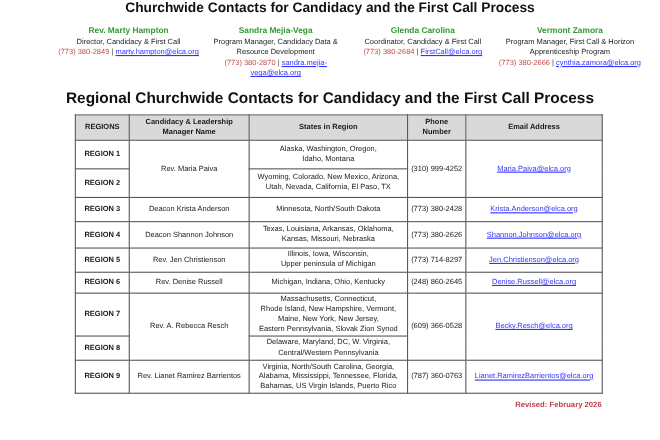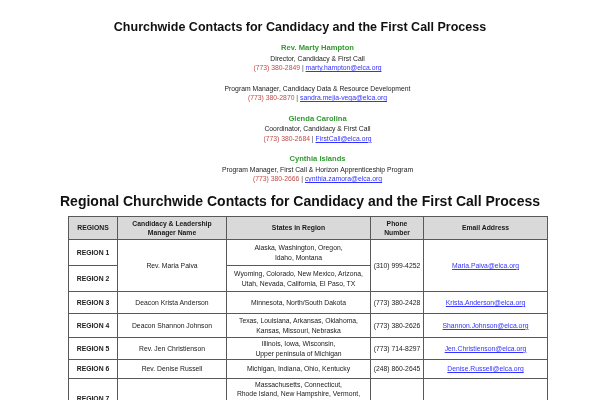--- a/index.html
+++ b/index.html
@@ -7,26 +7,26 @@
   body {
     font-family: "Liberation Sans", sans-serif;
     background: #ffffff;
     color: #1a1a1a;
     overflow: hidden;
   }
   .page-title {
     text-align: center;
     font-weight: bold;
     font-size: 12.5px;
-    padding-top: 20px;
+    padding-top: 0;
     color: #111;
   }
   .contacts-grid {
     display: grid;
-    grid-template-columns: 1fr;
+    grid-template-columns: 1fr 1fr 1fr 1fr;
     padding: 9px 15px 0 50px;
     row-gap: 11px;
   }
   .contact-block {
     text-align: center;
     font-size: 6.8px;
     line-height: 1.4;
   }
   .contact-name {
     color: #339933;
@@ -100,38 +100,39 @@
   <div class="contact-block">
     <div class="contact-name">Rev. Marty Hampton</div>
     <div class="contact-title">Director, Candidacy &amp; First Call</div>
     <div>
       <span class="contact-phone">(773) 380-2849</span>
       <span class="contact-sep">|</span>
       <a class="email-link">marty.hampton@elca.org</a>
     </div>
   </div>
   <div class="contact-block">
+    <div class="contact-name">Sandra Mejia-Vega</div>
     <div class="contact-title">Program Manager, Candidacy Data &amp; Resource Development</div>
     <div>
       <span class="contact-phone">(773) 380-2870</span>
       <span class="contact-sep">|</span>
       <a class="email-link">sandra.mejia-vega@elca.org</a>
     </div>
   </div>
   <div class="contact-block">
     <div class="contact-name">Glenda Carolina</div>
     <div class="contact-title">Coordinator, Candidacy &amp; First Call</div>
     <div>
       <span class="contact-phone">(773) 380-2684</span>
       <span class="contact-sep">|</span>
       <a class="email-link">FirstCall@elca.org</a>
     </div>
   </div>
   <div class="contact-block">
-    <div class="contact-name">Cynthia Islands</div>
+    <div class="contact-name">Vermont Zamora</div>
     <div class="contact-title">Program Manager, First Call &amp; Horizon Apprenticeship Program</div>
     <div>
       <span class="contact-phone">(773) 380-2666</span>
       <span class="contact-sep">|</span>
       <a class="email-link">cynthia.zamora@elca.org</a>
     </div>
   </div>
 </div>
 
 <div class="regional-title">Regional Churchwide Contacts for Candidacy and the First Call Process</div>

